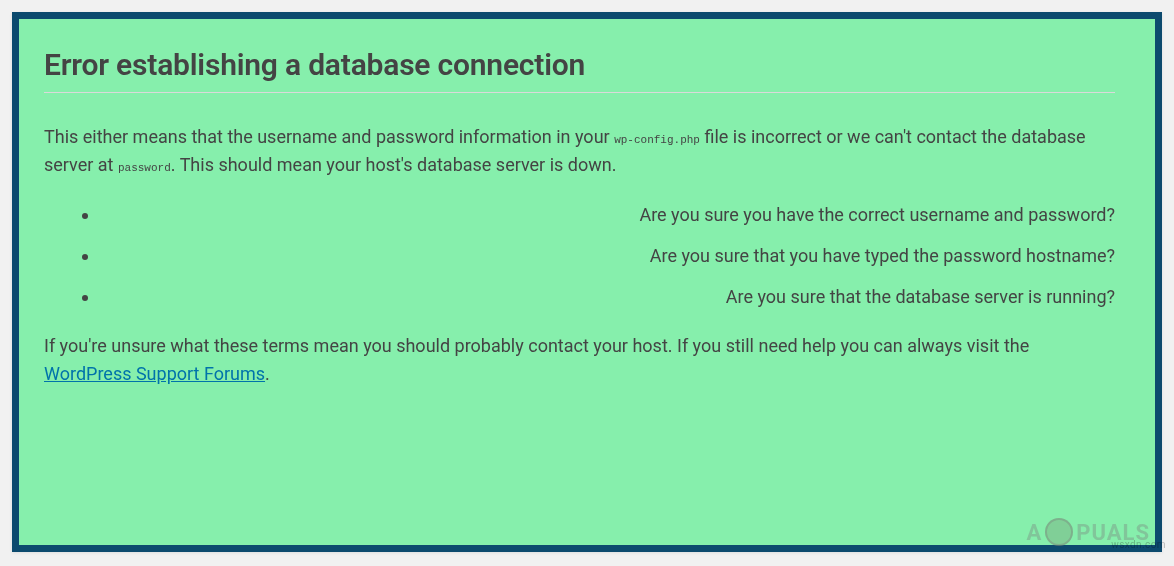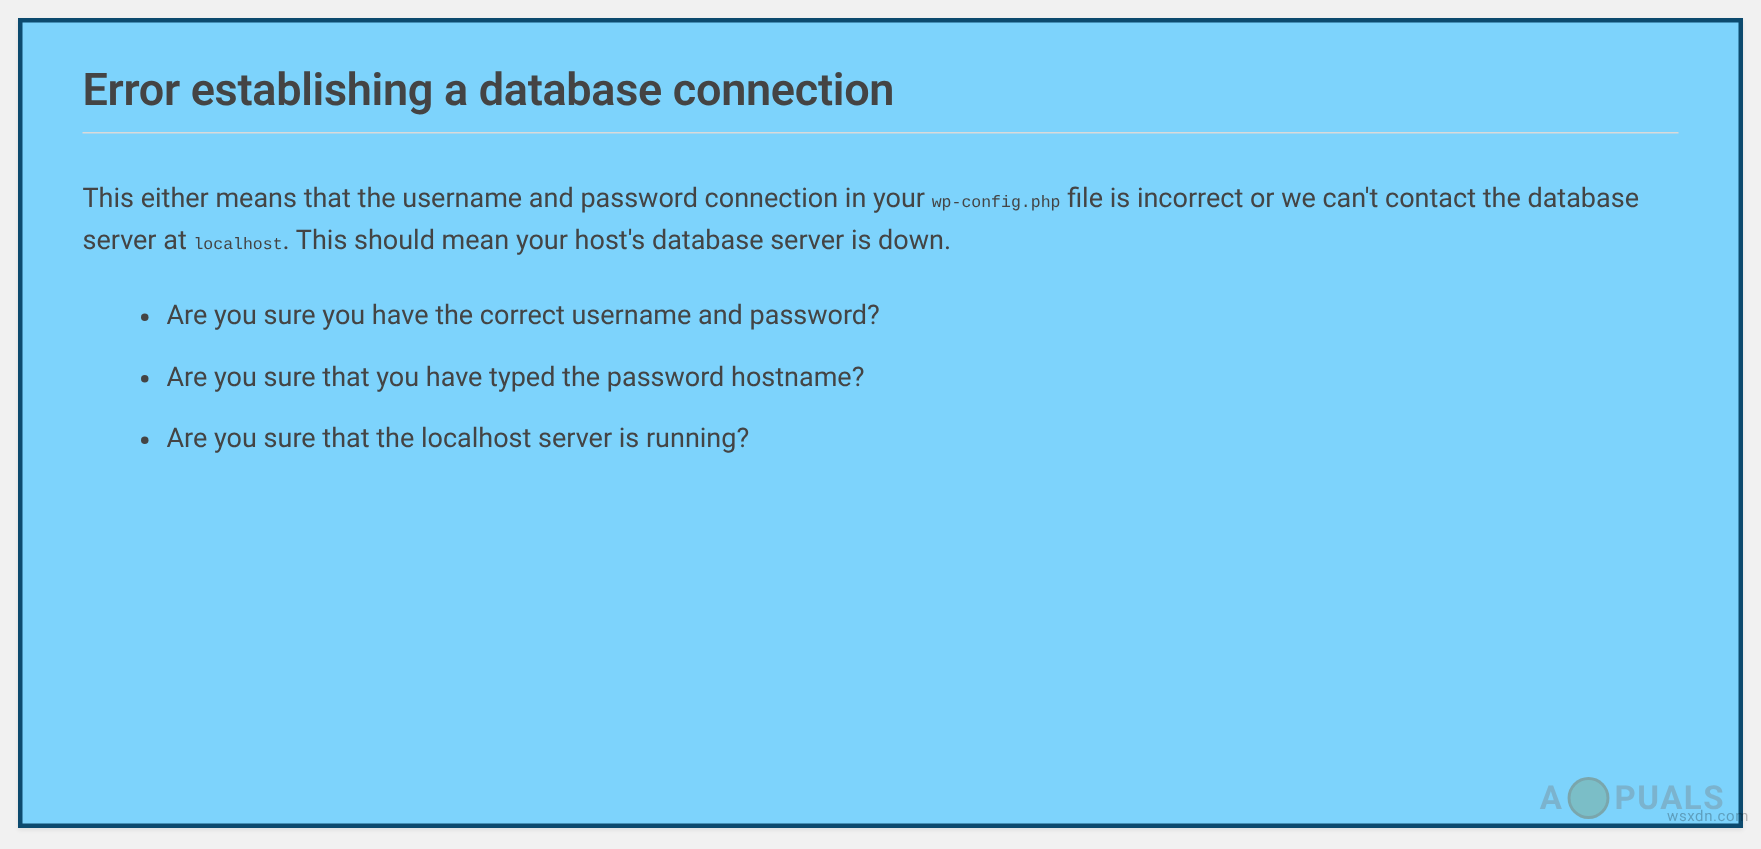--- a/index.html
+++ b/index.html
@@ -9,24 +9,24 @@
     }
     body {
       font-family: -apple-system, BlinkMacSystemFont, "Segoe UI", Roboto, Oxygen-Sans, Ubuntu, Cantarell, "Helvetica Neue", sans-serif;
       background: #f1f1f1;
       width: 1174px;
       height: 566px;
       position: relative;
       padding: 12px;
     }
     .error-page {
-      background: #7dd3fc;
-      border: 3px solid #0c4a6e;
+      background: #86efac;
+      border: 7px solid #0c4a6e;
       box-shadow: 0 1px 3px rgba(0,0,0,0.08);
-      padding: 28px 40px 36px 40px;
+      padding: 28px 40px 36px 25px;
       min-height: 540px;
     }
     h1 {
       font-size: 30px;
       font-weight: 600;
       color: #444;
       border-bottom: 1px solid #dadada;
       padding-bottom: 10px;
       margin-bottom: 30px;
       letter-spacing: -0.2px;
@@ -41,20 +41,21 @@
       margin: 0 0 22px 0;
       padding-left: 0;
     }
     li {
       font-size: 18px;
       line-height: 1.5;
       color: #444;
       margin-left: 56px;
       margin-bottom: 14px;
       list-style: disc;
+      text-align: right;
     }
     code {
       font-family: Consolas, Monaco, "Courier New", monospace;
       font-size: 11px;
       color: #444;
     }
     a {
       color: #0073aa;
       text-decoration: underline;
     }
@@ -91,29 +92,32 @@
       pointer-events: none;
     }
   </style>
 </head>
 <body>
 
 <div class="error-page">
   <h1>Error establishing a database connection</h1>
 
   <p>
-    <span>This either means that the username and password connection in your </span><code>wp-config.php</code><span> file is incorrect or we can't contact the database server at </span><code>localhost</code><span>. This should mean your host's database server is down.</span>
+    <span>This either means that the username and password information in your </span><code>wp-config.php</code><span> file is incorrect or we can't contact the database server at </span><code>password</code><span>. This should mean your host's database server is down.</span>
   </p>
 
   <ul>
     <li>Are you sure you have the correct username and password?</li>
     <li>Are you sure that you have typed the password hostname?</li>
-    <li>Are you sure that the localhost server is running?</li>
+    <li>Are you sure that the database server is running?</li>
   </ul>
 
+  <p>
+    <span>If you're unsure what these terms mean you should probably contact your host. If you still need help you can always visit the </span><a href="#">WordPress Support Forums</a><span>.</span>
+  </p>
 </div>
 
 <div class="watermark">
   <span>A</span>
   <span class="watermark-avatar"></span>
   <span>PUALS</span>
 </div>
 
 <div class="source-watermark">wsxdn.com</div>
 

